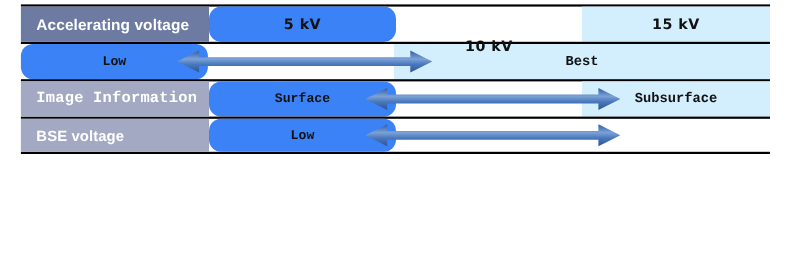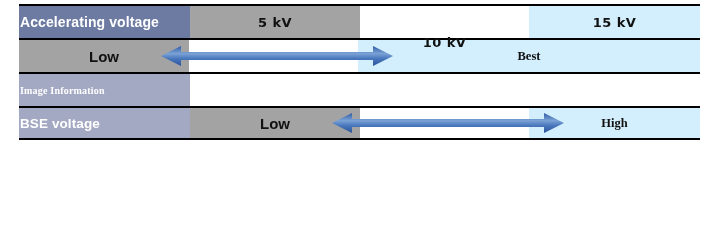--- a/index.html
+++ b/index.html
@@ -35,66 +35,66 @@
     border-bottom: 2px solid #000000;
   }
 
   
   .label-cell {
     width: 171px;
     flex: 0 0 171px;
     display: flex;
     align-items: center;
     box-sizing: border-box;
-    padding-left: 1px;
+    padding-left: 14px;
     color: #ffffff;
     font-size: 13.5px;
     font-weight: bold;
     letter-spacing: 0.1px;
     background: #a3a9c2;
     position: relative;
     z-index: 3;
   }
   .row.head .label-cell {
     background: #6d7ba3;
     font-size: 14px;
   }
   .label-cell.mono {
-    font-family: Liberation Serif, serif;
-    font-size: 10px;
+    font-family: Liberation Mono, monospace;
+    font-size: 14px;
     letter-spacing: 0.2px;
   }
 
   
   .bands {
     position: relative;
     flex: 1 1 auto;
     display: flex;
     align-items: stretch;
   }
   .band {
     position: relative;
     display: flex;
     align-items: center;
     justify-content: center;
     font-size: 13px;
     font-weight: bold;
     color: #111111;
     box-sizing: border-box;
   }
-  .band.c1 { flex: 0 0 170px; background: #a3a3a3; }
+  .band.c1 { flex: 0 0 170px; background: #3b82f6; border-radius: 11px; }
   .band.c2 { flex: 0 0 169px; background: #f97316; margin-top: 36px; }
   .band.c3 { flex: 1 1 auto;  background: #d3eefc; text-align: center; }
 
   .band .txt {
     position: relative;
     z-index: 2;
   }
-  .band.c3 .txt { font-family: Liberation Serif, serif; font-size: 12.5px; }
-  .band.c1 .txt { font-family: Liberation Sans, sans-serif; font-size: 15px; }
+  .band.c3 .txt { font-family: Liberation Mono, monospace; font-size: 12.5px; }
+  .band.c1 .txt { font-family: Liberation Mono, monospace; font-size: 12px; }
   .band.c2 .txt { font-family: "DejaVu Sans", sans-serif; font-size: 12.5px; }
   .row.head .band .txt {
     font-family: "DejaVu Sans", sans-serif;
     font-size: 13px;
     letter-spacing: 0.4px;
   }
 
   
   .arrow-layer {
     position: absolute;
@@ -158,34 +158,53 @@
           <polygon points="0,11 20,1 20,7 212,7 212,1 232,11 212,21 212,15 20,15 20,21" fill="url(#gradRes)"></polygon>
         </svg>
       </div>
     </div>
   </div>
 
   <div class="row">
     <div class="label-cell mono">
       <span>Image Information</span>
     </div>
+    <div class="bands">
+      <div class="band c1">
+        <span class="txt">Surface</span>
+      </div>
+      <div class="band c2"></div>
+      <div class="band c3">
+        <span class="txt">Subsurface</span>
+      </div>
+      <div class="arrow-layer">
+        <svg class="arrow-svg" viewBox="0 0 232 22" preserveAspectRatio="none">
+          <defs>
+            <linearGradient id="gradImg" x1="0" y1="0" x2="0" y2="1">
+              <stop offset="0%" stop-color="#2f5ba6"></stop>
+              <stop offset="38%" stop-color="#7ba2d6"></stop>
+              <stop offset="62%" stop-color="#4b79bd"></stop>
+              <stop offset="100%" stop-color="#2a539c"></stop>
+            </linearGradient>
+          </defs>
+          <polygon points="0,11 20,1 20,7 212,7 212,1 232,11 212,21 212,15 20,15 20,21" fill="url(#gradImg)"></polygon>
+        </svg>
+      </div>
+    </div>
   </div>
 
   <div class="row last">
     <div class="label-cell">
       <span>BSE voltage</span>
     </div>
     <div class="bands">
       <div class="band c1">
         <span class="txt">Low</span>
       </div>
       <div class="band c2"></div>
-      <div class="band c3">
-        <span class="txt">High</span>
-      </div>
       <div class="arrow-layer">
         <svg class="arrow-svg" viewBox="0 0 232 22" preserveAspectRatio="none">
           <defs>
             <linearGradient id="gradBse" x1="0" y1="0" x2="0" y2="1">
               <stop offset="0%" stop-color="#2f5ba6"></stop>
               <stop offset="38%" stop-color="#7ba2d6"></stop>
               <stop offset="62%" stop-color="#4b79bd"></stop>
               <stop offset="100%" stop-color="#2a539c"></stop>
             </linearGradient>
           </defs>

